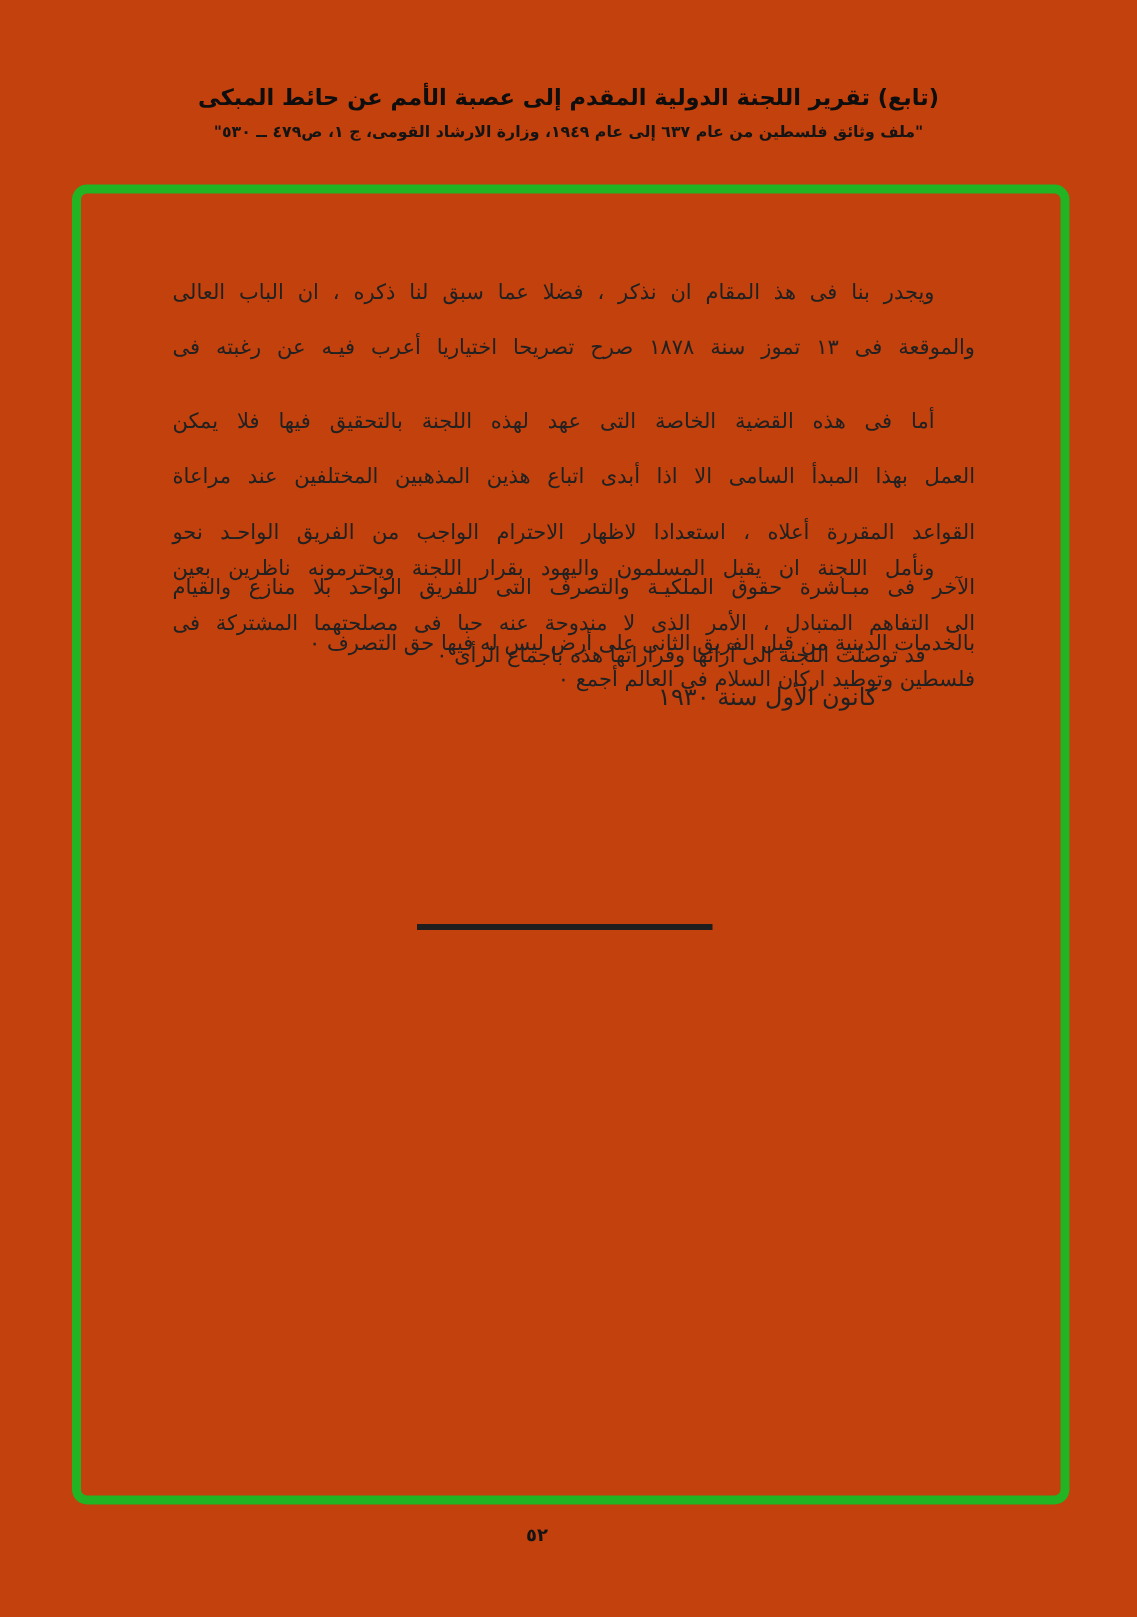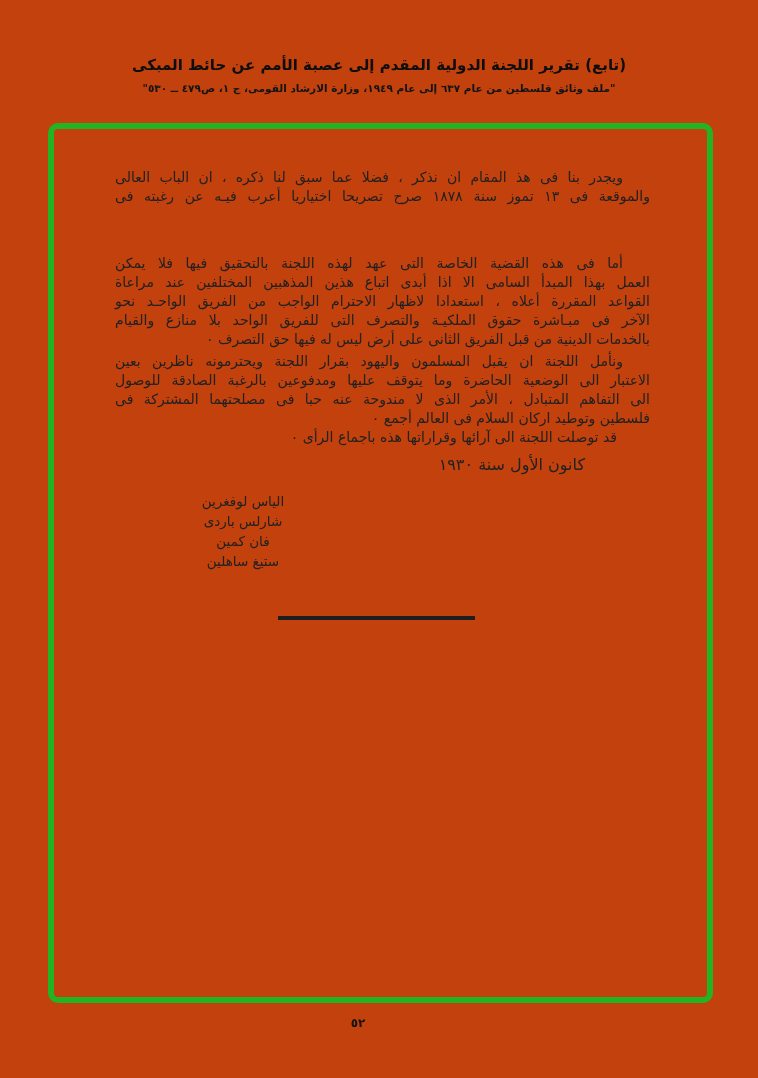--- a/index.html
+++ b/index.html
@@ -60,20 +60,21 @@
     font-size: 14px;
     line-height: 19px;
     color: #212121;
   }
   .para-1 { top: 168px; }
   .para-2 { top: 254px; }
   .para-3 { top: 352px; }
   .line {
     text-align: justify;
     text-align-last: justify;
+    margin-top: 18px;
   }
   .line.first { padding-right: 27px; }
   .line.last  { text-align-last: right; }
 
   .conclusion {
     position: absolute;
     left: 115px;
     top: 428px;
     width: 535px;
     box-sizing: border-box;
@@ -155,33 +156,26 @@
   <div class="para para-2">
     <div class="line first">أما فى هذه القضية الخاصة التى عهد لهذه اللجنة بالتحقيق فيها فلا يمكن</div>
     <div class="line">العمل بهذا المبدأ السامى الا اذا أبدى اتباع هذين المذهبين المختلفين عند مراعاة</div>
     <div class="line">القواعد المقررة أعلاه ، استعدادا لاظهار الاحترام الواجب من الفريق الواحـد نحو</div>
     <div class="line">الآخر فى مبـاشرة حقوق الملكيـة والتصرف التى للفريق الواحد بلا منازع والقيام</div>
     <div class="line last">بالخدمات الدينية من قبل الفريق الثانى على أرض ليس له فيها حق التصرف ٠</div>
   </div>
 
   <div class="para para-3">
     <div class="line first">ونأمل اللجنة ان يقبل المسلمون واليهود بقرار اللجنة ويحترمونه ناظرين بعين</div>
-    <div class="line">الاعتبار الى الوضعية الحاضرة وما يتوقف عليها ومدفوعين بالرغبة الصادقة للوصول</div>
     <div class="line">الى التفاهم المتبادل ، الأمر الذى لا مندوحة عنه حبا فى مصلحتهما المشتركة فى</div>
     <div class="line last">فلسطين وتوطيد اركان السلام فى العالم أجمع ٠</div>
   </div>
 
   <div class="conclusion">قد توصلت اللجنة الى آرائها وقراراتها هذه باجماع الرأى ٠</div>
 
   <div class="dateline">كانون الأول سنة ١٩٣٠</div>
 
-  <div class="signatures">
-    <div class="signature">الياس لوفغرين</div>
-    <div class="signature">شارلس باردى</div>
-    <div class="signature">فان كمين</div>
-    <div class="signature">ستيغ ساهلين</div>
-  </div>
 
   <div class="rule"></div>
 
   <div class="pagenum">٥٢</div>
 
 </div>
 
 </body></html>

